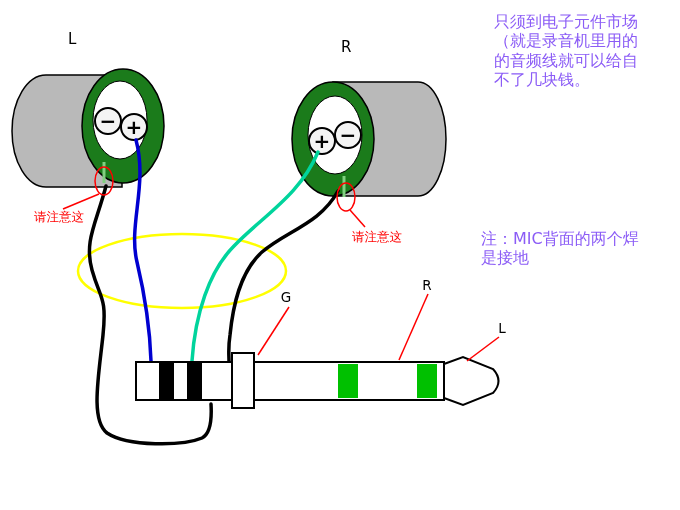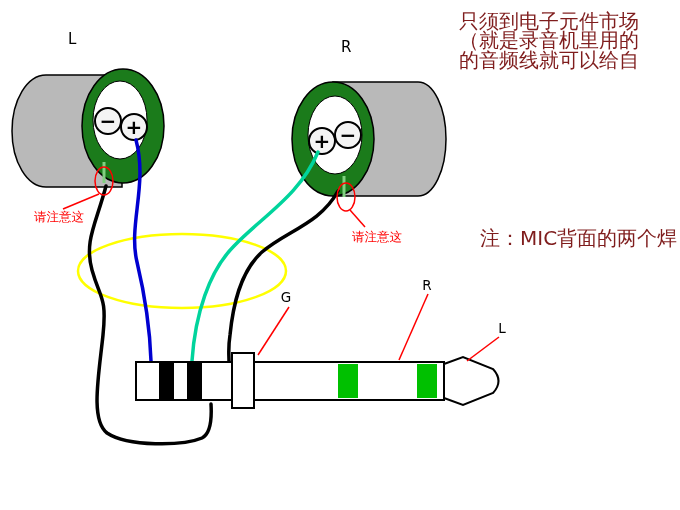--- a/index.html
+++ b/index.html
@@ -6,25 +6,26 @@
   .canvas{
     position:relative;
     width:680px;height:510px;
     background:#ffffff;
     overflow:hidden;
     font-family:"DejaVu Sans",sans-serif;
   }
   .canvas svg{position:absolute;left:0;top:0;}
   .text-block{
     position:absolute;
-    color:#7f1d1d;
-    font-size:20px;
+    color:#8b5cf6;
+    font-size:16px;
     line-height:19.3px;
     white-space:nowrap;
     font-family:"DejaVu Sans",sans-serif;
+    margin-left:35px;
   }
   .svg-label{font-family:"DejaVu Sans",sans-serif;}
 </style>
 </head>
 <body>
 
 <div class="canvas">
 
   <svg width="680" height="510" viewBox="0 0 680 510">
 
@@ -90,19 +91,21 @@
       <text x="286" y="302" text-anchor="middle" font-size="13.5" fill="#000" class="svg-label">G</text>
       <text x="427" y="290" text-anchor="middle" font-size="13.5" fill="#000" class="svg-label">R</text>
       <text x="502" y="333" text-anchor="middle" font-size="13.5" fill="#000" class="svg-label">L</text>
     </g>
   </svg>
 
   <div class="text-block" style="left:459px;top:12px">
     <div>只须到电子元件市场</div>
     <div>（就是录音机里用的</div>
     <div>的音频线就可以给自</div>
+    <div>不了几块钱。</div>
   </div>
 
-  <div class="text-block" style="left:480px;top:229px">
+  <div class="text-block" style="left:446px;top:229px">
     <div>注：MIC背面的两个焊</div>
+    <div>是接地</div>
   </div>
 
 </div>
 
 </body></html>

